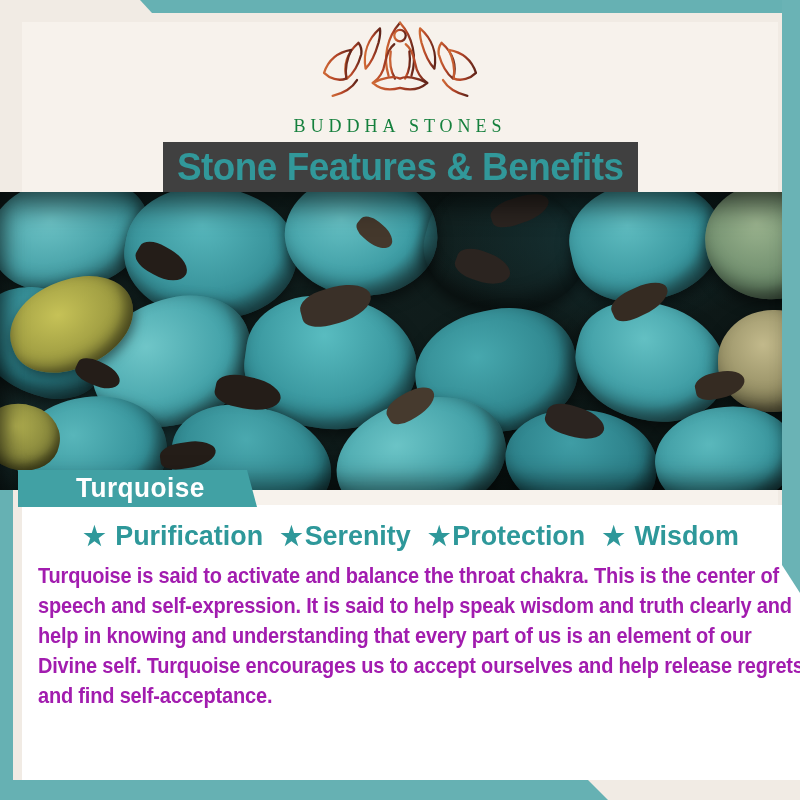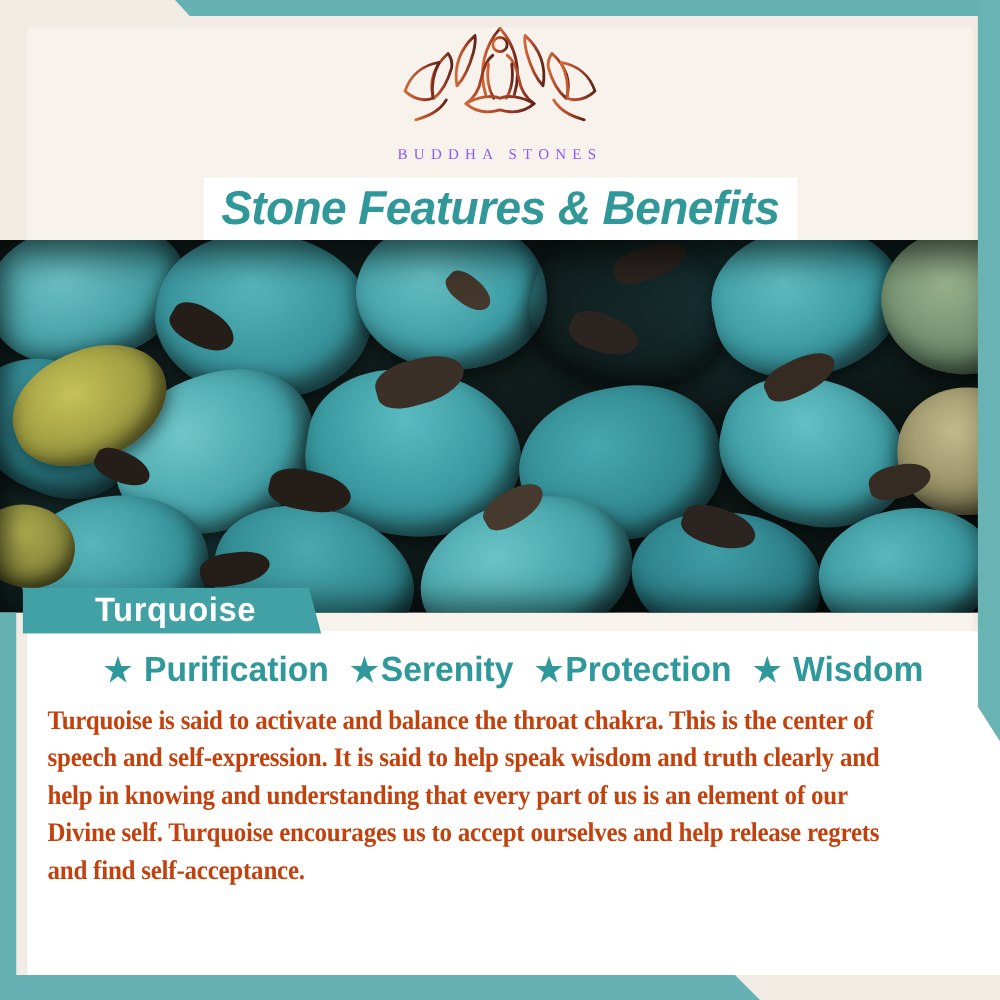--- a/index.html
+++ b/index.html
@@ -12,26 +12,26 @@
            clip-path:polygon(0 0,100% 0,100% 100%,12px 100%);z-index:6;}
   .right-strip{position:absolute;left:782px;top:0;width:18px;height:593px;background:#6ab3b5;
            clip-path:polygon(0 0,100% 0,100% 100%,0 calc(100% - 28px));z-index:6;}
   .left-strip{position:absolute;left:0;top:490px;width:13px;height:310px;background:#66b1b3;z-index:6;}
   .bottom-bar{position:absolute;left:0;top:780px;width:608px;height:20px;background:#66b1b3;
            clip-path:polygon(0 0,588px 0,100% 100%,0 100%);z-index:6;}
 
   
   .logo-wrap{position:absolute;left:0;top:18px;width:800px;text-align:center;z-index:2;}
   .logo-svg{display:block;margin:0 auto;width:172px;height:94px;}
-  .brand-name{margin-top:4px;font-family:"Liberation Serif",serif;font-size:12px;
-              letter-spacing:5px;color:#8b5cf6;font-weight:400;}
+  .brand-name{margin-top:4px;font-family:"Liberation Serif",serif;font-size:18px;
+              letter-spacing:5px;color:#15803d;font-weight:400;}
 
   
-  .title-banner{position:absolute;left:163px;top:142px;width:475px;height:50px;background:#ffffff;
-                display:flex;align-items:center;justify-content:center;z-index:3;font-style:italic;}
+  .title-banner{position:absolute;left:163px;top:142px;width:475px;height:50px;background:#404040;
+                display:flex;align-items:center;justify-content:center;z-index:3;}
   .title-text{color:#31989a;font-size:38px;font-weight:700;letter-spacing:-.5px;
               transform:scaleX(.97);white-space:nowrap;}
 
   
   .photo{position:absolute;left:0;top:192px;width:800px;height:298px;overflow:hidden;z-index:1;
          background:
            radial-gradient(ellipse 300px 160px at 18% 85%,#1b3a3c 0%,rgba(0,0,0,0) 60%),
            radial-gradient(ellipse 300px 160px at 75% 15%,#163234 0%,rgba(0,0,0,0) 60%),
            linear-gradient(135deg,#142423,#0b1413);}
   .stone{position:absolute;display:block;}
@@ -48,21 +48,21 @@
         transform:scaleX(.97);padding-left:6px;}
 
   
   .content-card{position:absolute;left:22px;top:505px;width:778px;height:275px;background:#ffffff;z-index:4;}
   .features-row{display:flex;justify-content:center;align-items:center;margin-top:15px;
         transform:scaleX(.96);white-space:nowrap;}
   .feature{display:flex;align-items:baseline;color:#2e989a;font-size:28px;font-weight:700;margin:0 9px;}
   .feature .star{font-size:26px;}
   .feature.spaced .star{margin-right:10px;}
   .feature.tight .star{margin-right:2px;}
-  .description{margin:9px 0 17px 16px;width:760px;color:#c2410c;font-family:Liberation Serif, serif;}
+  .description{margin:9px 0 17px 16px;width:760px;color:#a21caf;}
   .description div{white-space:nowrap;transform:scaleX(.93);transform-origin:left center;
         font-size:21.5px;font-weight:700;letter-spacing:-.2px;line-height:30px;}
 </style>
 </head>
 <body>
 
 <div class="page">
   <div class="inner-panel"></div>
 
   <div class="logo-wrap">

